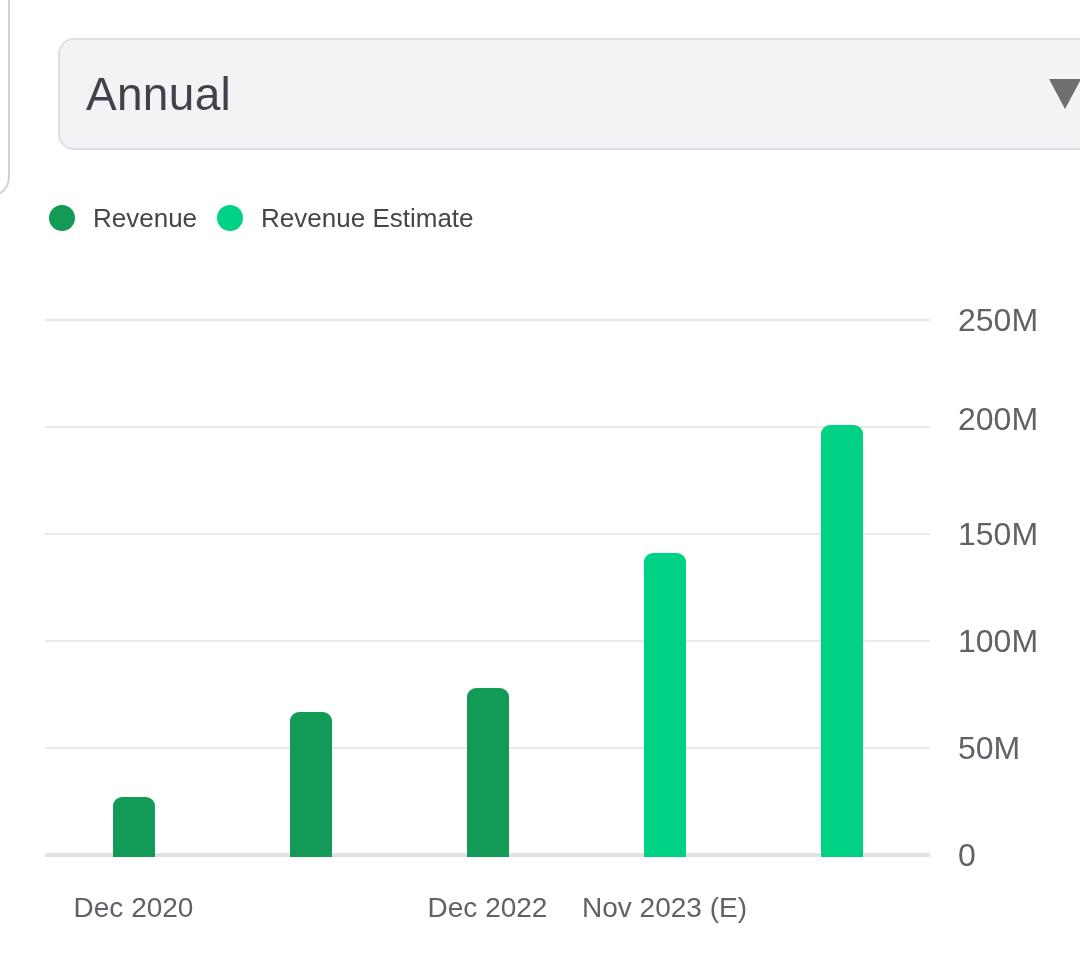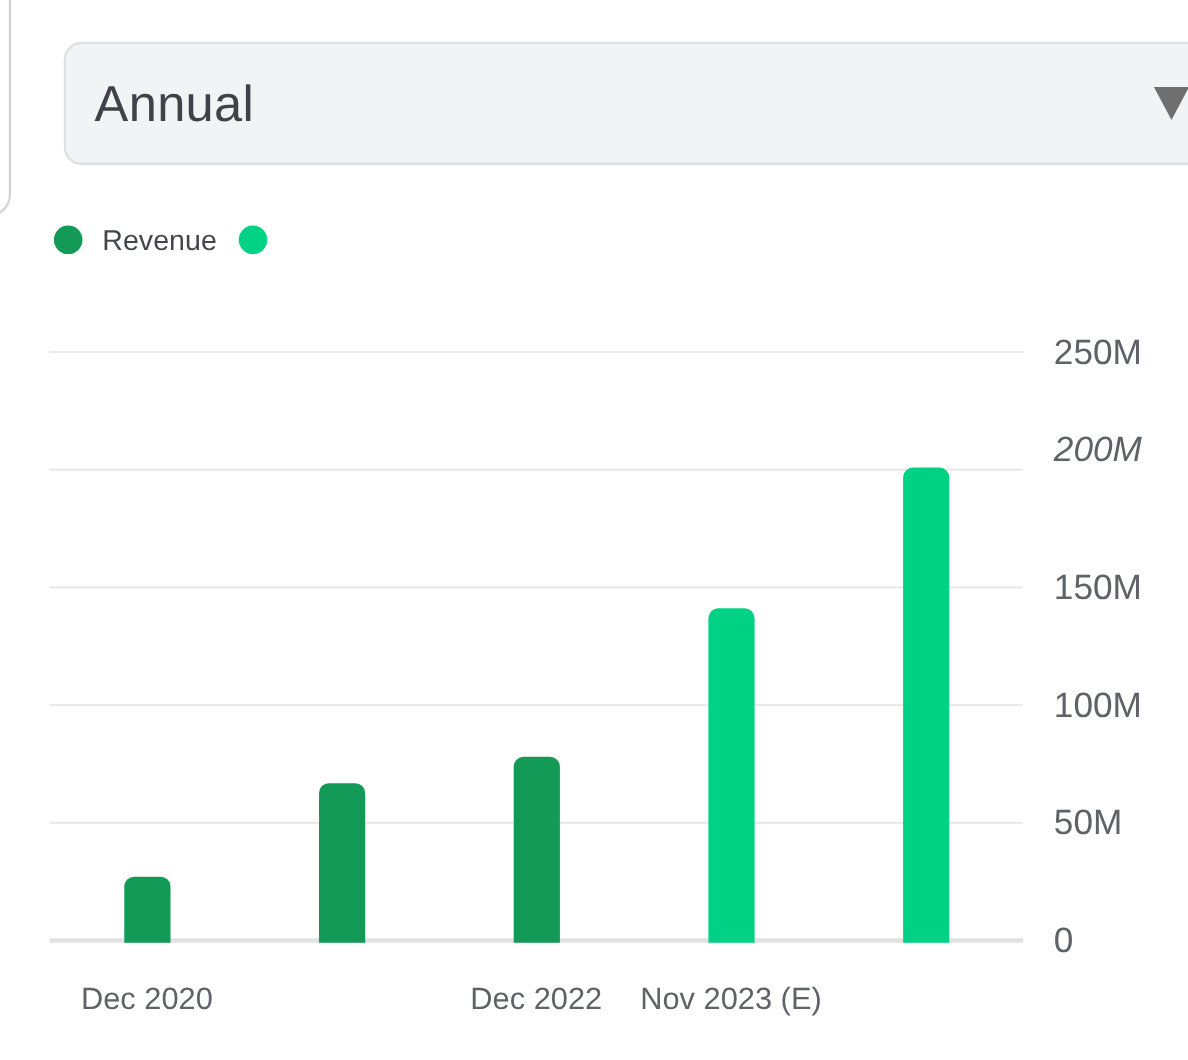--- a/index.html
+++ b/index.html
@@ -115,34 +115,35 @@
   <span class="caret"></span>
 </div>
 
 <div class="legend">
   <div class="legend-item">
     <span class="legend-dot" style="background: rgb(20, 154, 87);"></span>
     <span class="legend-label">Revenue</span>
   </div>
   <div class="legend-item">
     <span class="legend-dot" style="background: rgb(0, 210, 133);"></span>
+    <span class="legend-label">Revenue Estimate</span>
   </div>
 </div>
 
 <div class="chart" id="chart">
     <div class="gridline zero" style="top: 853px;"></div>
     <div class="y-tick" style="top: 855px;">0</div>
     <div class="gridline" style="top: 747px;"></div>
     <div class="y-tick" style="top: 748px;">50M</div>
     <div class="gridline" style="top: 640px;"></div>
     <div class="y-tick" style="top: 641px;">100M</div>
     <div class="gridline" style="top: 533px;"></div>
     <div class="y-tick" style="top: 534px;">150M</div>
     <div class="gridline" style="top: 426px;"></div>
-    <div class="y-tick" style="top: 409px; font-style: italic;">200M</div>
+    <div class="y-tick" style="top: 419px;">200M</div>
     <div class="gridline" style="top: 319px;"></div>
     <div class="y-tick" style="top: 320px;">250M</div>
     <div class="bar" style="left: 112.5px; top: 797.22px; height: 59.78px; background: rgb(20, 154, 87);"></div>
     <div class="x-label" style="left: 23.5px;">Dec 2020</div>
     <div class="bar" style="left: 289.5px; top: 711.62px; height: 145.38px; background: rgb(20, 154, 87);"></div>
     <div class="bar" style="left: 466.5px; top: 688.08px; height: 168.92px; background: rgb(20, 154, 87);"></div>
     <div class="x-label" style="left: 377.5px;">Dec 2022</div>
     <div class="bar" style="left: 643.5px; top: 553.26px; height: 303.74px; background: rgb(0, 210, 133);"></div>
     <div class="x-label" style="left: 554.5px;">Nov 2023 (E)</div>
     <div class="bar" style="left: 820.5px; top: 424.86px; height: 432.14px; background: rgb(0, 210, 133);"></div>

